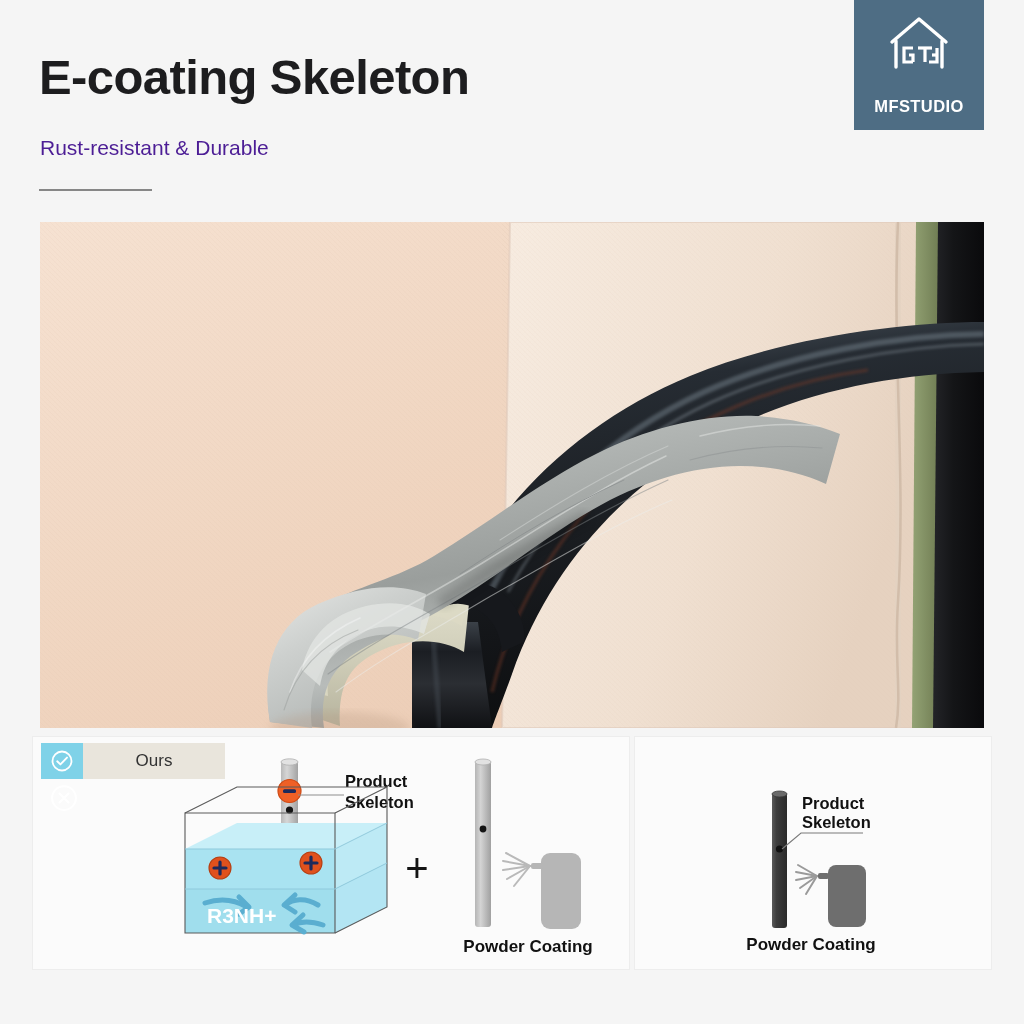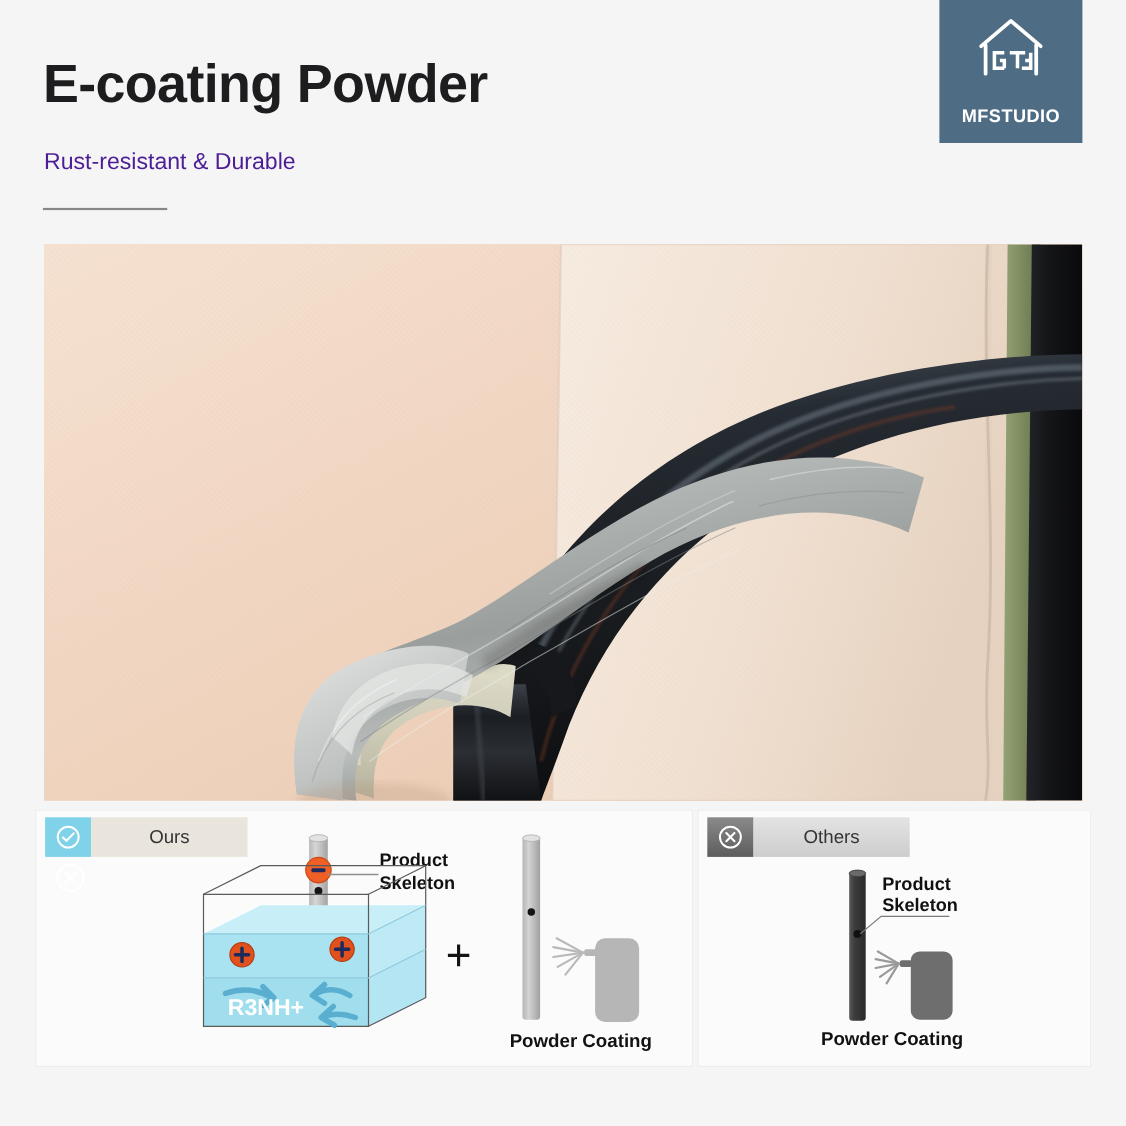--- a/index.html
+++ b/index.html
@@ -133,21 +133,21 @@
 
   .diagram { position:absolute; left:0; top:0; }
 
   .sr { position:absolute; width:1px; height:1px; overflow:hidden; clip:rect(0,0,0,0); }
 </style>
 </head>
 <body style="background: rgb(245, 245, 245);">
 
 <div id="header">
 
-  <div id="page-title">E-coating Powder</div>
+  <div id="page-title">E-coating Skeleton</div>
 
   <div id="page-subtitle">Rust-resistant &amp; Durable</div>
 
   <div id="title-rule"></div>
 
   <div id="brand-logo" style="background: rgb(78, 109, 132); gap: 24px;">
     <svg id="brand-mark" viewBox="0 0 62 56">
 
       <path d="M4 27 L31 4 L58 27" fill="none" stroke="#ffffff" stroke-width="3.4" stroke-linecap="round" stroke-linejoin="round"></path>
       <path d="M8 26 L8 52" fill="none" stroke="#ffffff" stroke-width="3.4" stroke-linecap="round"></path>
@@ -433,29 +433,20 @@
 
     <div class="sr">Product</div>
     <div class="sr">Skeleton</div>
     <div class="sr">R3NH+</div>
     <div class="sr">+</div>
     <div class="sr">Powder Coating</div>
   </div>
 
   <div id="panel-others" class="compare-panel">
 
-    <div class="panel-tag">
-      <div class="tag-badge">
-        <svg width="24" height="24" viewBox="0 0 24 24">
-          <circle cx="12" cy="12" r="9.5" fill="none" stroke="#ffffff" stroke-width="1.8"></circle>
-          <path d="M8.3 8.3 L15.7 15.7 M15.7 8.3 L8.3 15.7" stroke="#ffffff" stroke-width="1.9" stroke-linecap="round"></path>
-        </svg>
-      </div>
-      <div class="tag-label">Others</div>
-    </div>
 
     <svg class="diagram" width="358" height="234" viewBox="0 0 358 234">
       <defs>
         <linearGradient id="darkRodG" x1="0" y1="0" x2="1" y2="0">
           <stop offset="0%" stop-color="#5a5a5a"></stop>
           <stop offset="30%" stop-color="#3d3d3d"></stop>
           <stop offset="100%" stop-color="#2a2a2a"></stop>
         </linearGradient>
       </defs>
 

